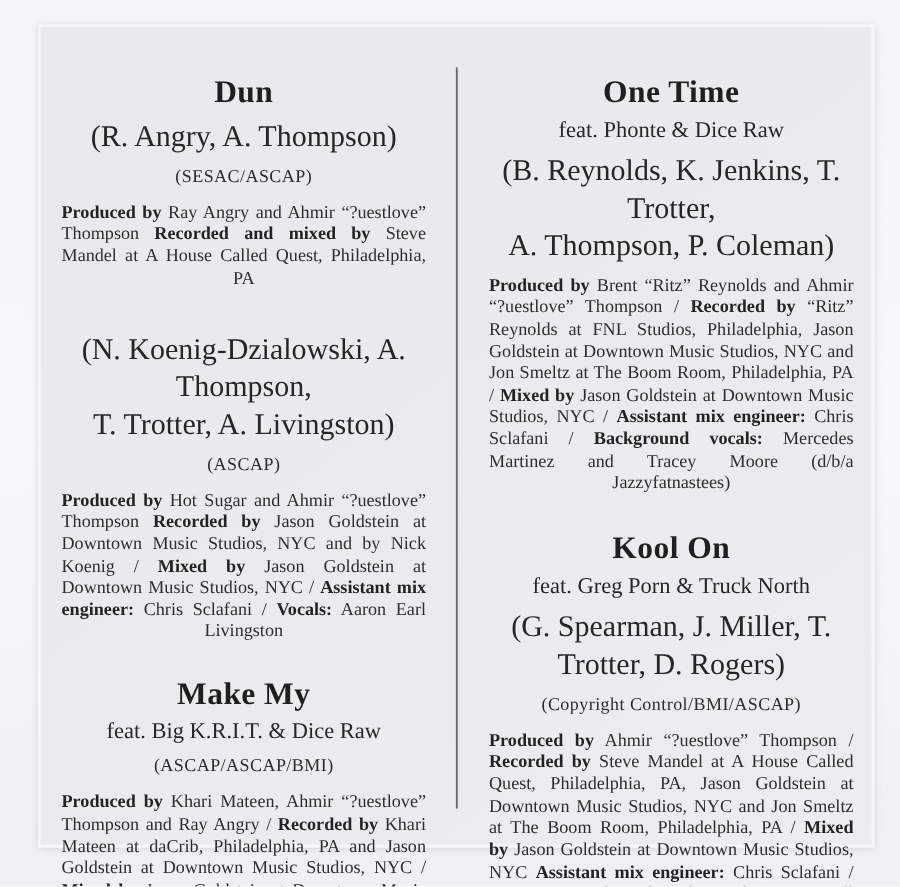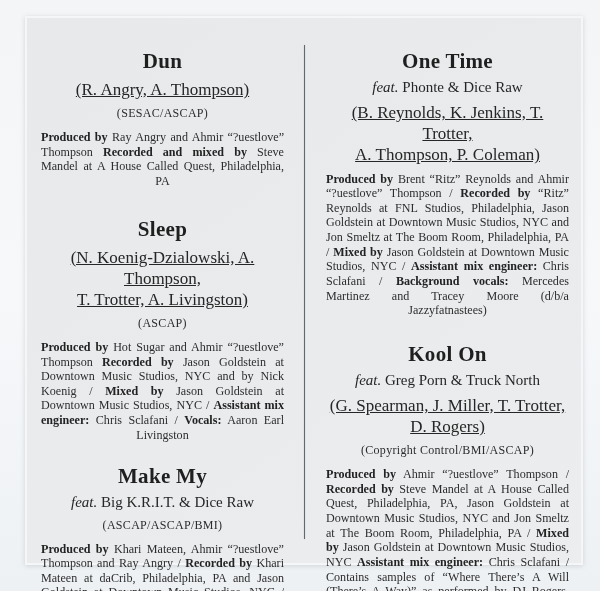--- a/index.html
+++ b/index.html
@@ -26,24 +26,24 @@
   .col-right{padding-left:30px;padding-right:14px;}
   .song{text-align:center;}
   #sec-sleep{margin-top:29px;}
   #sec-make-my{margin-top:23px;}
   #sec-kool-on{margin-top:25px;}
   .song-title{
     font-size:21px;font-weight:bold;color:#1f1f1f;
     letter-spacing:0.3px;margin:0 0 7px;line-height:1.05;
   }
   .feat{font-size:15px;margin:0 0 6px;line-height:1.15;color:#262626;}
-  .feat-label{font-style:italic;text-align:center;}
+  .feat-label{text-align:center;}
   .writers{
-    font-size:17px;line-height:1.24;margin:0 0 6px;
-    white-space:pre-line;color:#262626;text-decoration:underline;
+    font-size:20px;line-height:1.24;margin:0 0 6px;
+    white-space:pre-line;color:#262626;
   }
   .society{font-size:12px;letter-spacing:0.3px;margin:0 0 9px;color:#2c2c2c;}
   .credits{
     font-size:12.1px;line-height:1.21;margin:0;
     text-align:justify;text-align-last:center;
     color:#2d2d2d;word-spacing:0.4px;
   }
   .credits .b{font-weight:bold;color:#232323;}
 </style>
 </head>
@@ -56,21 +56,20 @@
     <div class="col col-left">
 
       <section class="song" id="sec-dun">
         <h2 class="song-title">Dun</h2>
         <div class="writers">(R. Angry, A. Thompson)</div>
         <div class="society">(SESAC/ASCAP)</div>
         <p class="credits"><span class="b">Produced by</span><span> Ray Angry and Ahmir “?uestlove” Thompson </span><span class="b">Recorded and mixed by</span><span> Steve Mandel at A House Called Quest, Philadelphia, PA</span></p>
       </section>
 
       <section class="song" id="sec-sleep">
-        <h2 class="song-title">Sleep</h2>
         <div class="writers">(N. Koenig-Dzialowski, A. Thompson,
 T. Trotter, A. Livingston)</div>
         <div class="society">(ASCAP)</div>
         <p class="credits"><span class="b">Produced by</span><span> Hot Sugar and Ahmir “?uestlove” Thompson </span><span class="b">Recorded by</span><span> Jason Goldstein at Downtown Music Studios, NYC and by Nick Koenig / </span><span class="b">Mixed by</span><span> Jason Goldstein at Downtown Music Studios, NYC / </span><span class="b">Assistant mix engineer:</span><span> Chris Sclafani / </span><span class="b">Vocals:</span><span> Aaron Earl Livingston</span></p>
       </section>
 
       <section class="song" id="sec-make-my">
         <h2 class="song-title">Make My</h2>
         <div class="feat"><span class="feat-label">feat.</span> <span>Big K.R.I.T. &amp; Dice Raw</span></div>
         <div class="society">(ASCAP/ASCAP/BMI)</div>

